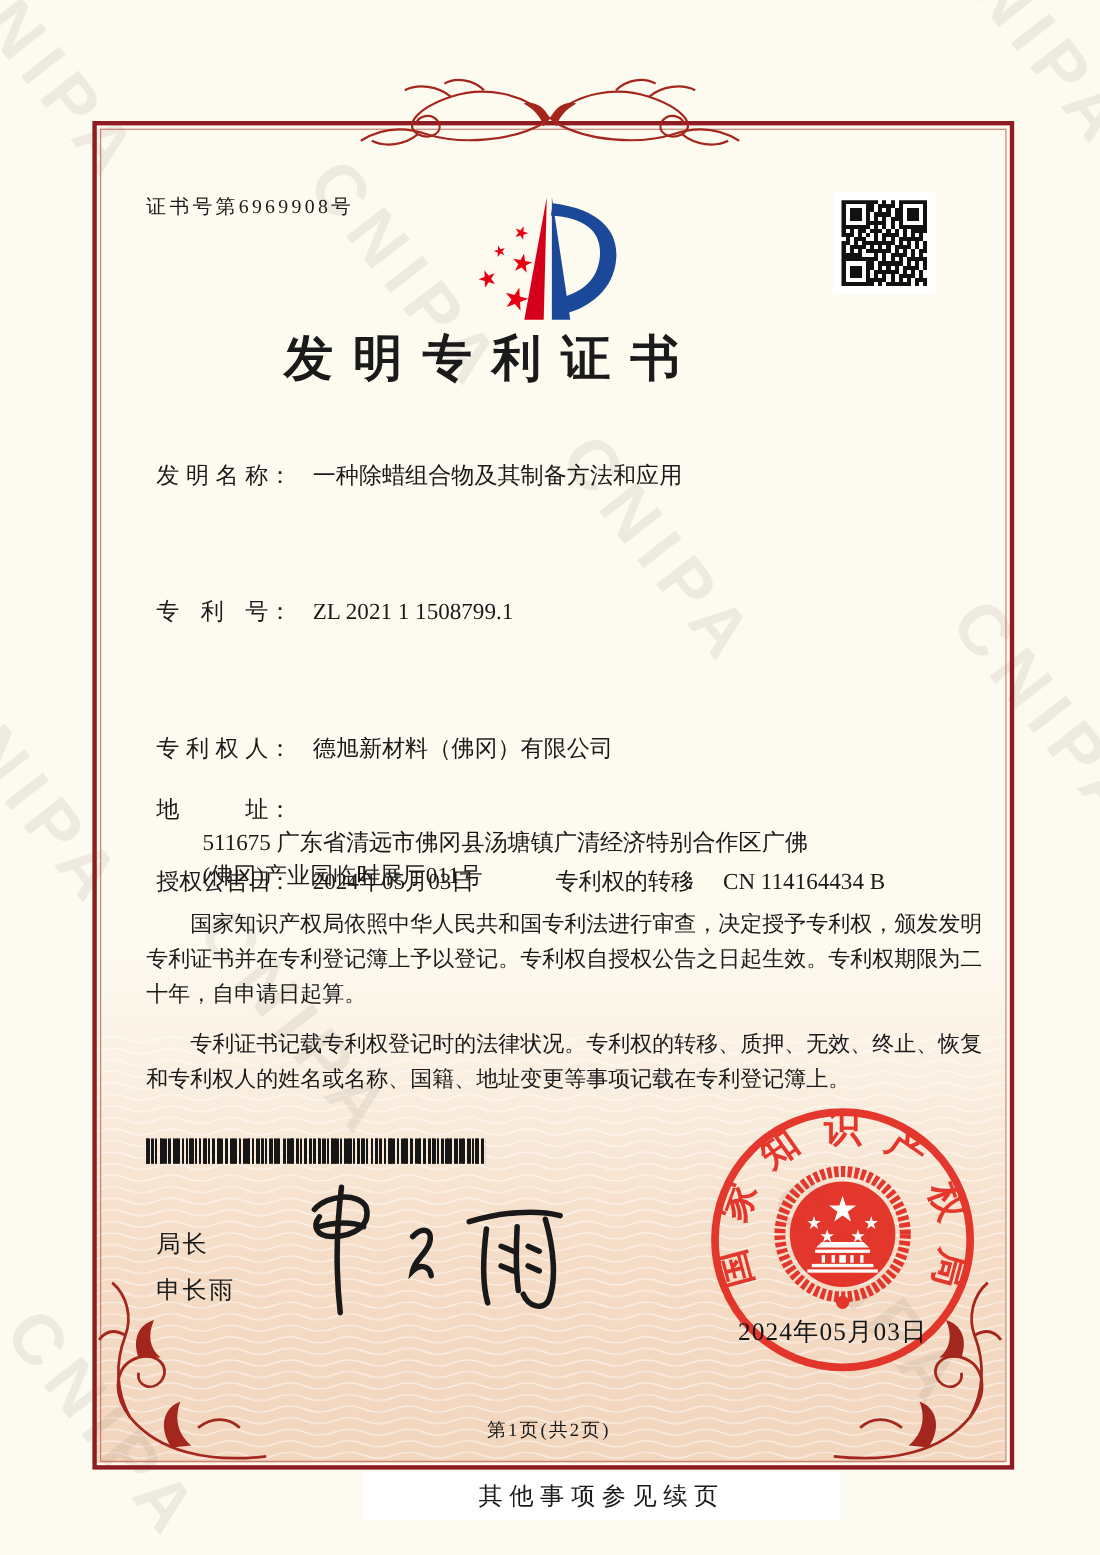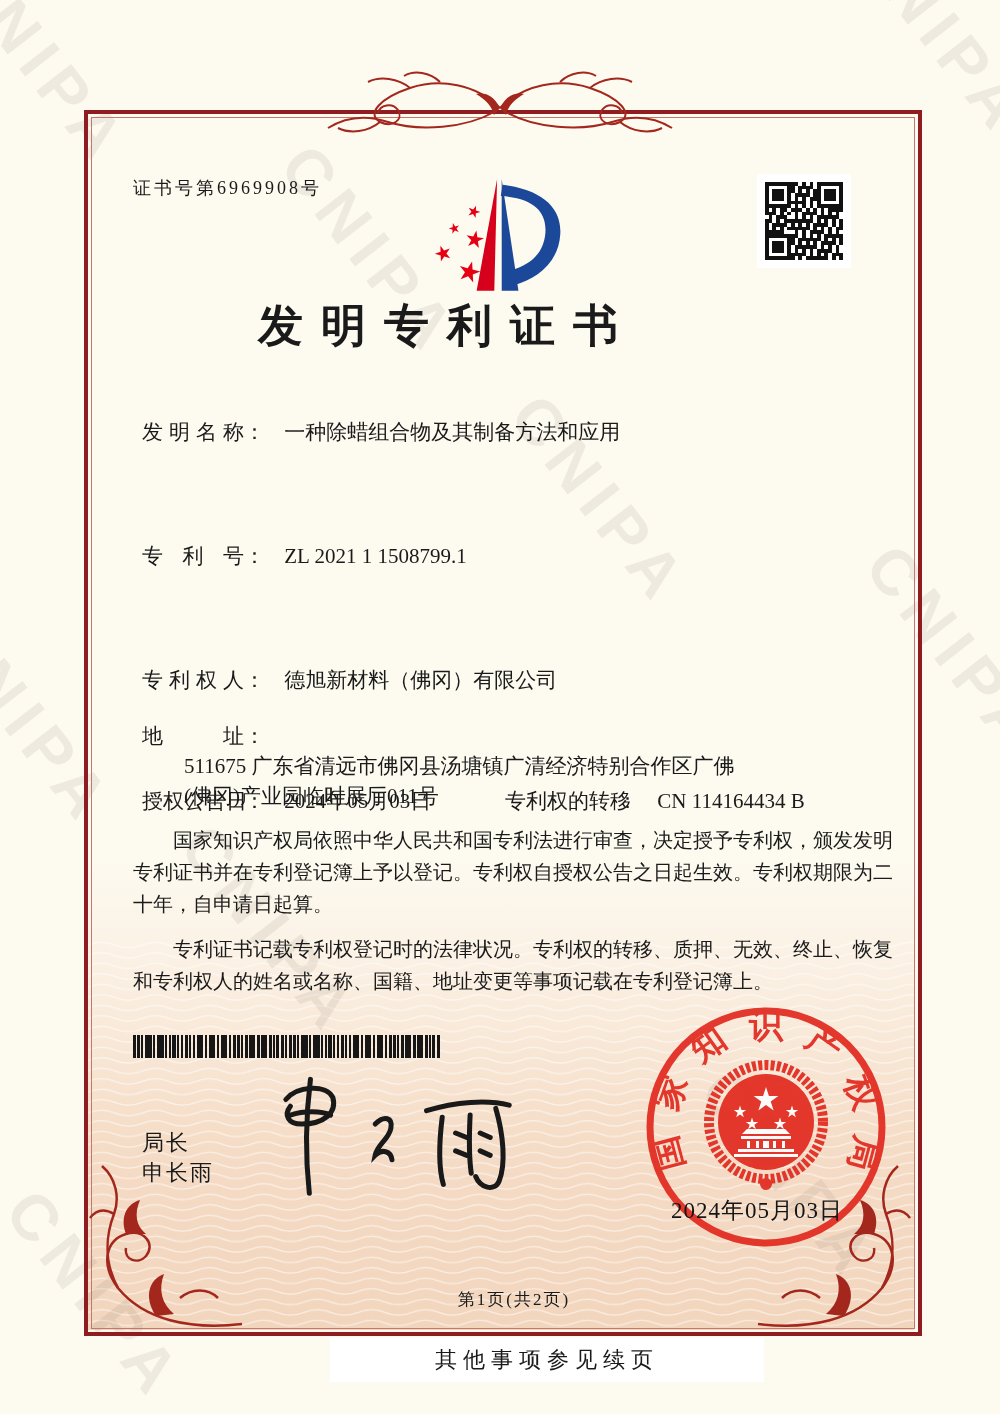--- a/index.html
+++ b/index.html
@@ -38,29 +38,29 @@
   .fgroup2{position:absolute;left:363px;top:0;white-space:nowrap;}
   .paras{position:absolute;left:133px;top:824px;width:760px;font-size:20px;line-height:32px;
          text-align:justify;z-index:6;}
   .paras p{margin:0 0 13px 0;text-indent:2em;}
   .barcode{position:absolute;left:133px;top:1035px;width:308px;height:23px;z-index:6;
     background-image:
       repeating-linear-gradient(90deg,#161616 0 2px,rgba(0,0,0,0) 2px 4px),
       repeating-linear-gradient(90deg,#161616 0 1px,rgba(0,0,0,0) 1px 6px),
       repeating-linear-gradient(90deg,#161616 0 3px,rgba(0,0,0,0) 3px 13px);}
   .director-label{position:absolute;left:142px;top:1116px;font-size:22px;z-index:6;
-      font-family:"Liberation Sans","DejaVu Sans",sans-serif;letter-spacing:2px;margin-top:12px;}
+      font-family:"Liberation Sans","DejaVu Sans",sans-serif;letter-spacing:2px;}
   .director-name{position:absolute;left:142px;top:1158px;font-size:22px;z-index:6;
       font-family:"Liberation Sans","DejaVu Sans",sans-serif;letter-spacing:2px;}
   .sig{position:absolute;left:268px;top:1066px;width:268px;height:134px;z-index:6;}
   .seal{position:absolute;left:641px;top:1002px;width:250px;height:250px;z-index:7;}
   .sealch{font-size:34px;font-weight:bold;fill:#e2291f;font-family:"Liberation Serif",serif;}
   .sealdate{font-size:23px;fill:#151515;font-family:"Liberation Serif",serif;letter-spacing:1px;}
   .page-info{position:absolute;left:84px;top:1288px;width:830px;text-align:center;
-      font-size:17px;letter-spacing:2px;z-index:6;padding-left:15px;}
+      font-size:17px;letter-spacing:2px;z-index:6;}
   .footer-box{position:absolute;left:330px;top:1338px;width:434px;height:44px;background:#ffffff;
       z-index:6;text-align:center;line-height:44px;font-size:22px;letter-spacing:6px;}
 </style>
 </head>
 <body>
 
 <div class="page">
 
   <svg width="0" height="0" style="position:absolute" aria-hidden="true">
     <defs>

